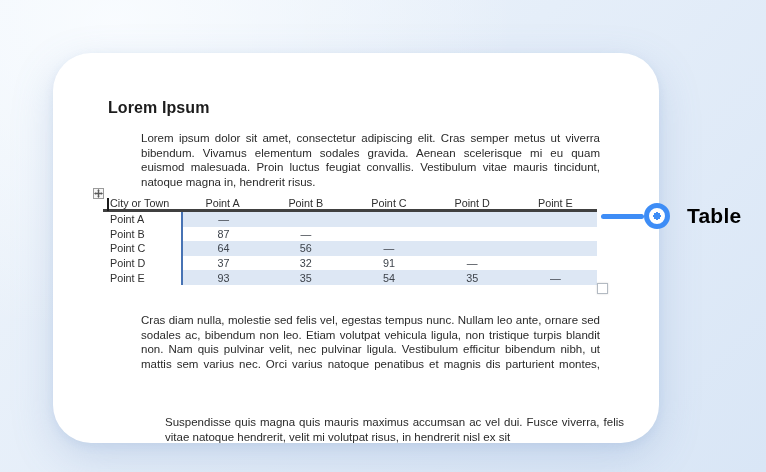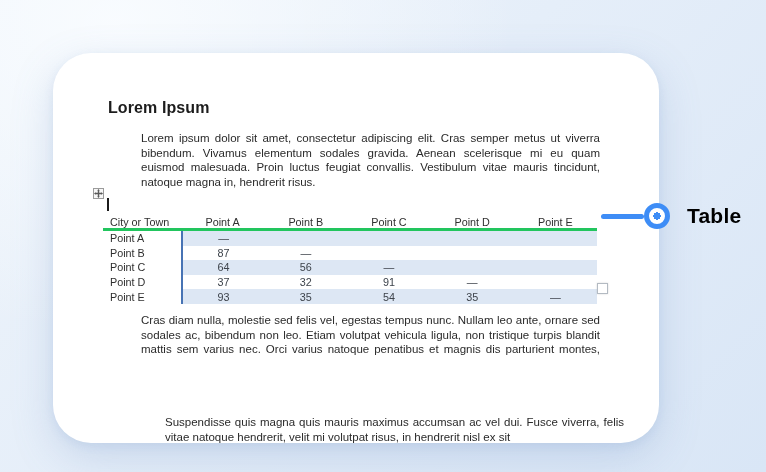--- a/index.html
+++ b/index.html
@@ -24,21 +24,21 @@
   .para .line.last{text-align-last:left;}
   .p1{top:78px;} .p2{top:260px;} .p3{top:362px;margin-left:24px;}
 
   
   .tablewrap{position:absolute;left:50px;top:144px;width:494px;}
   .trow{display:flex;width:494px;box-sizing:border-box;}
   .tcell{box-sizing:border-box;flex:none;font-size:10.8px;color:#2f2f2f;
          overflow:hidden;white-space:nowrap;display:flex;align-items:center;}
   .tcell.labelcol{width:78px;padding-left:7px;justify-content:flex-start;}
   .tcell.datacol{width:83.2px;justify-content:center;}
-  .headrow{height:15px;border-bottom:3px solid #22c55e;margin-top:19px;}
+  .headrow{height:15px;border-bottom:3px solid #404040;}
   .datarow{height:14.6px;}
   .datarow .tcell{color:#3d434b;}
   .datarow .tcell.labelcol{color:#2f2f2f;}
   .datarow .datacol.first{border-left:2px solid #4773b4;}
   .banded .datacol{background:#dde7f4;}
   .text-cursor{position:absolute;left:4px;top:1px;width:1.5px;height:13px;background:#1b1b1b;}
 
   .move-handle{position:absolute;left:40px;top:132px;width:11px;height:11px;}
   .resize-handle{
     position:absolute;left:544px;top:230px;width:9px;height:9px;
@@ -138,20 +138,21 @@
       <div class="tcell datacol">35</div>
       <div class="tcell datacol">—</div>
     </div>
   </div>
 
   <div class="resize-handle"></div>
 
   <div class="para p2">
     <div class="line">Cras diam nulla, molestie sed felis vel, egestas tempus nunc. Nullam leo ante, ornare sed</div>
     <div class="line">sodales ac, bibendum non leo. Etiam volutpat vehicula ligula, non tristique turpis blandit</div>
+    <div class="line">non. Nam quis pulvinar velit, nec pulvinar ligula. Vestibulum efficitur bibendum nibh, ut</div>
     <div class="line">mattis sem varius nec. Orci varius natoque penatibus et magnis dis parturient montes,</div>
   </div>
 
   <div class="para p3">
     <div class="line">Suspendisse quis magna quis mauris maximus accumsan ac vel dui. Fusce viverra, felis</div>
     <div class="line last">vitae natoque hendrerit, velit mi volutpat risus, in hendrerit nisl ex sit</div>
   </div>
 
 </div>
 

